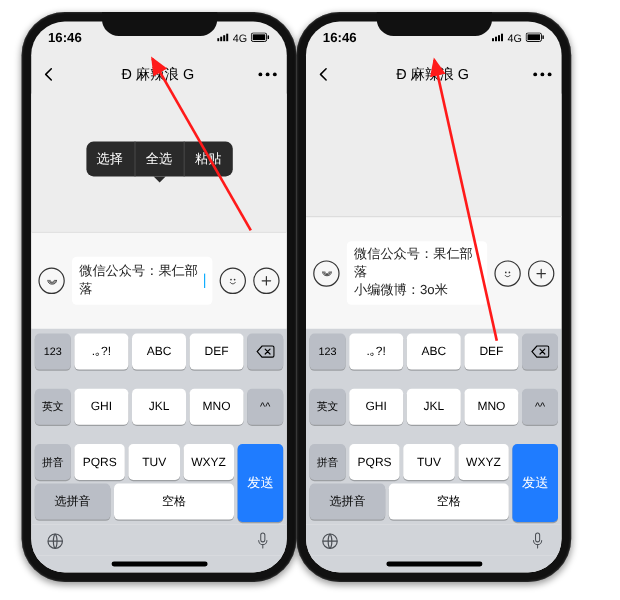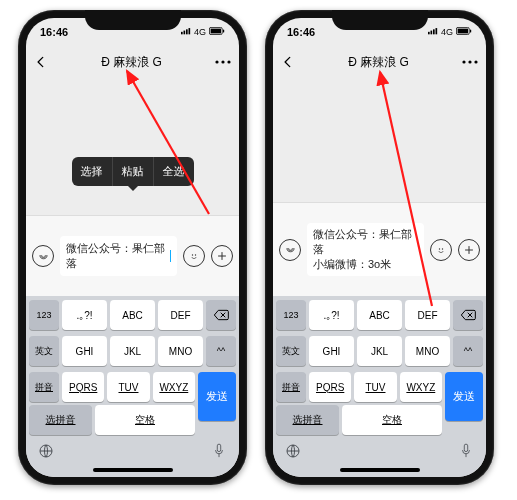--- a/index.html
+++ b/index.html
@@ -6,21 +6,21 @@
   body {
     background: #fff;
     font-family: -apple-system, "PingFang SC", "Helvetica Neue", Arial, sans-serif;
     width: 517px;
     height: 500px;
     overflow: hidden;
     position: relative;
   }
   .stage {
     display: flex;
-    gap: 18px;
+    gap: 0;
     padding: 10px 18px;
   }
   .phone {
     width: 229px;
     height: 475px;
     background: #111;
     border-radius: 36px;
     padding: 8px;
     position: relative;
     box-shadow: 0 2px 6px rgba(0,0,0,.4), inset 0 0 2px #555;
@@ -70,21 +70,21 @@
   .nav-title { font-weight: 500; font-size: 12px;}
   .back-icon svg, .more-icon svg { display: block; }
   .chat-area {
     flex: 1;
     position: relative;
     background: #ededed;
   }
   
   .ctx-menu {
     position: absolute;
-    bottom: 29px;
+    bottom: 46px;
     left: 50%;
     transform: translateX(-50%);
     background: #2a2a2a;
     border-radius: 6px;
     display: flex;
     color: #fff;
     font-size: 11px;
     overflow: visible;
     white-space: nowrap;
   }
@@ -138,45 +138,45 @@
     width: 1.5px; height: 12px;
     background: #10aeff;
     vertical-align: middle;
     margin-left: 1px;
   }
   
   .keyboard {
     background: #d1d4d9;
     padding: 4px 3px 2px;
   }
-  .krow { display: flex; gap: 3px; margin-bottom: 6px; }
+  .krow { display: flex; gap: 3px; margin-bottom: 16px; }
   .key {
     background: #fff;
     border-radius: 4px;
     box-shadow: 0 1px 0 rgba(0,0,0,.25);
     font-size: 10px;
     color: #000;
     display: flex;
     align-items: center;
     justify-content: center;
     height: 30px;
     flex: 1;
   }
   .key.func { background: #babec6; }
   .key.side { flex: 0 0 30px; font-size: 9px;}
   .key.send {
     background: #1f7cff;
     color: #fff;
     flex: 0 0 38px;
-    height: 49px;
+    height: 65px;
     font-size: 11px;
   }
   .krow.r1 .key.side, .krow.r2 .key.side { flex:0 0 30px;}
   .col-send-wrap { display:flex; gap:3px;}
-  .left-cols { flex:1; display:flex; flex-direction:column; gap:3px;text-decoration:underline;}
+  .left-cols { flex:1; display:flex; flex-direction:column; gap:3px;}
   
   .kb-bottom {
     display: flex;
     justify-content: space-between;
     align-items: center;
     padding: 4px 10px 2px;
     background: #d1d4d9;
   }
   .kb-bottom .globe, .kb-bottom .mic {
     width: 20px; height: 20px;
@@ -241,22 +241,22 @@
               <circle cx="2" cy="2" r="1.6" fill="#000"></circle>
               <circle cx="8" cy="2" r="1.6" fill="#000"></circle>
               <circle cx="14" cy="2" r="1.6" fill="#000"></circle>
             </svg>
         </span>
       </div>
 
       <div class="chat-area">
         <div class="ctx-menu">
           <div class="ctx-item">选择</div>
+          <div class="ctx-item">全选</div>
           <div class="ctx-item">粘贴</div>
-          <div class="ctx-item">全选</div>
         </div>
         <svg class="arrow" style="right:20px;bottom:-4px;" width="110" height="160">
           <defs>
               <marker id="ah1" markerWidth="8" markerHeight="8" refX="6" refY="3" orient="auto">
                 <path d="M0,0 L7,3 L0,6 Z" fill="#ff1a1a"></path>
               </marker>
             </defs>
           <line x1="100" y1="155" x2="18" y2="12" stroke="#ff1a1a" stroke-width="2.2" marker-end="url(#ah1)"></line>
         </svg>
       </div>

